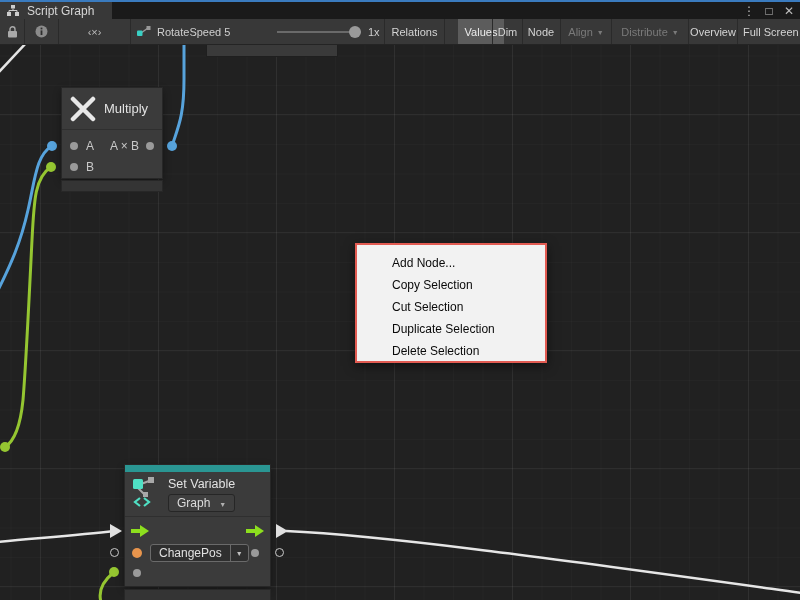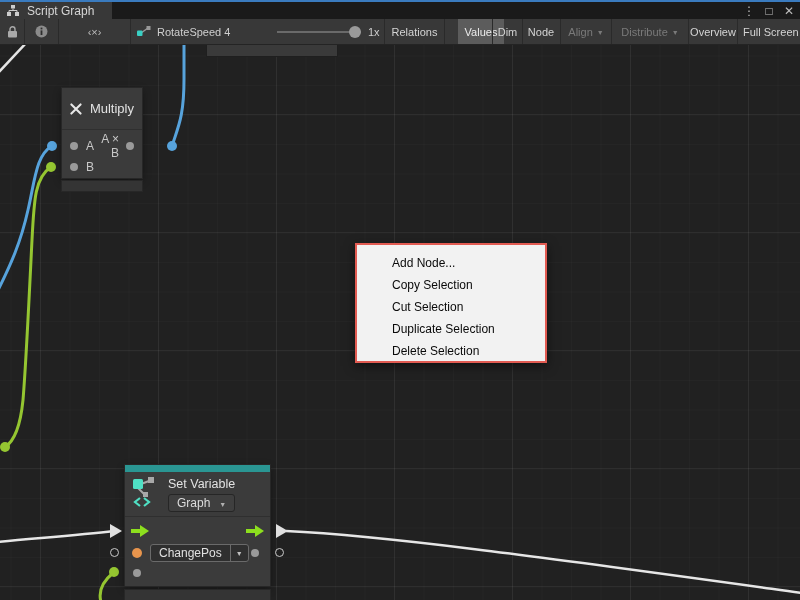--- a/index.html
+++ b/index.html
@@ -117,21 +117,21 @@
       <span>‹×›</span>
     </div>
     <div class="tsep" style="left:130px;"></div>
 
     <div class="tlabel" style="left:137px;">
       <svg width="14" height="11" viewBox="0 0 14 11" style="margin-right:6px;">
         <path d="M4 7 L11 2" stroke="#999999" stroke-width="1.4"></path>
         <rect x="9.5" y="0" width="4" height="4" fill="#999999"></rect>
         <rect x="0" y="4.5" width="5.5" height="5.5" rx="1" fill="#39d0c4"></rect>
       </svg>
-      <span>RotateSpeed 4</span>
+      <span>RotateSpeed 5</span>
     </div>
 
     <div class="tlabel" style="left:237px;margin-top:16px;">Zoom</div>
     <div class="slider-track"></div>
     <div class="slider-knob"></div>
     <div class="tlabel" style="left:368px;">1x</div>
 
     <div class="tsep" style="left:384px;"></div>
     <div class="tbtn" style="left:386px;width:57px;border-radius:6px;">Relations</div>
     <div class="tsep" style="left:444px;"></div>
@@ -168,21 +168,21 @@
       <path d="M 286 486 C 390 491, 540 512, 802 548" stroke="#e6e6e6" stroke-width="2.5" fill="none"></path>
       <circle cx="52" cy="101" r="5" fill="#57a3dc"></circle>
       <circle cx="172" cy="101" r="5" fill="#57a3dc"></circle>
       <circle cx="51" cy="122" r="5" fill="#95c631"></circle>
       <circle cx="5" cy="402" r="5" fill="#95c631"></circle>
       <circle cx="114" cy="527" r="5" fill="#95c631"></circle>
     </svg>
 
     <div class="clipped-node"></div>
 
-    <div class="node" style="left:62px;top:43px;width:80px;text-align:right;">
+    <div class="node" style="left:62px;top:43px;width:100px;text-align:right;">
       <div class="node-box">
         <div class="node-header" style="height:42px;">
           <svg width="26" height="26" viewBox="0 0 26 26">
             <path d="M3 3 L23 23 M23 3 L3 23" stroke="#e8e8e8" stroke-width="4.5" stroke-linecap="round"></path>
           </svg>
           <span class="node-title">Multiply</span>
         </div>
         <div style="height:48px;padding-top:5px;">
           <div class="port-row" style="height:21px;">
             <span class="dot"></span>

